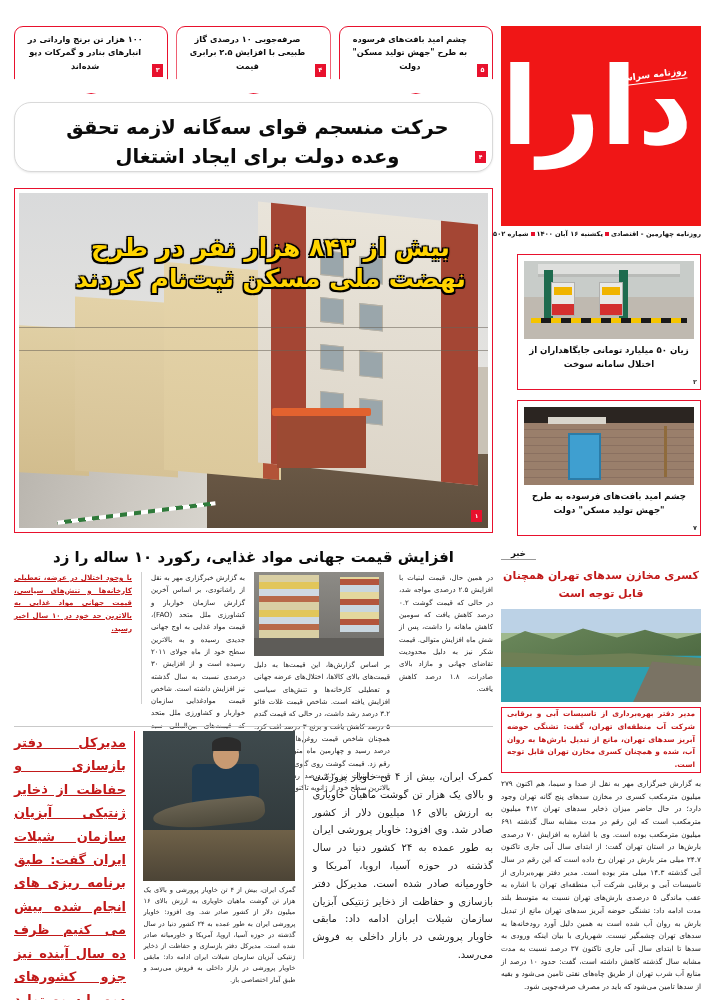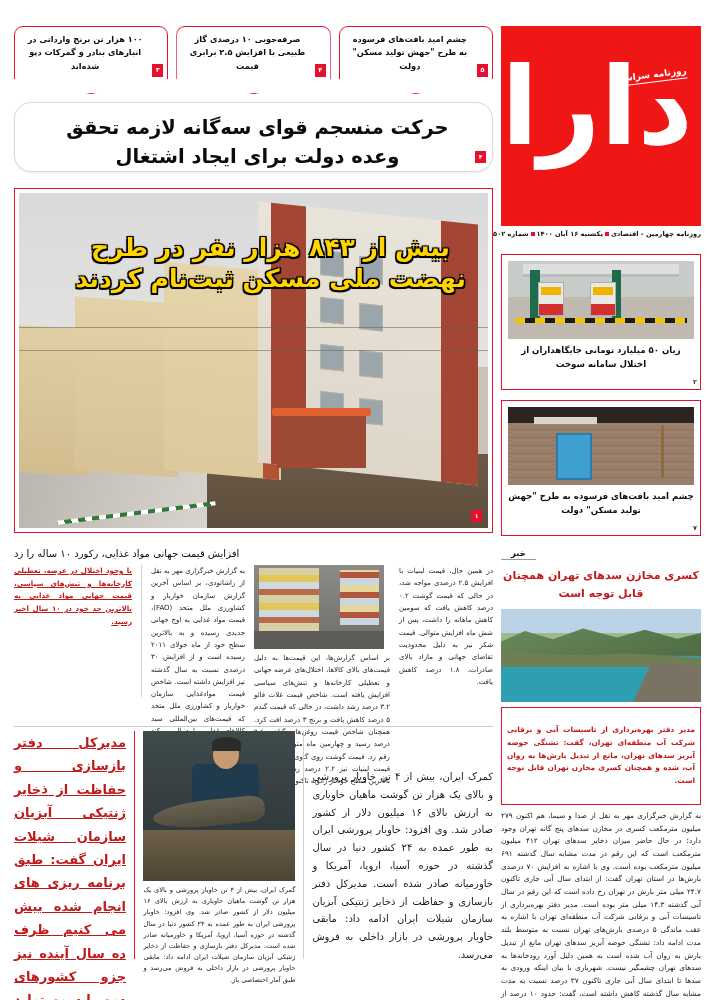--- a/index.html
+++ b/index.html
@@ -87,21 +87,21 @@
     color:#ffd400;letter-spacing:-.5px;
     text-shadow:
       -1.5px -1.5px 0 #000, 1.5px -1.5px 0 #000,
       -1.5px  1.5px 0 #000, 1.5px  1.5px 0 #000,
       0 0 3px #000;
     margin-top: 34px;
   }
   .photo-num{position:absolute;right:6px;bottom:6px;width:11px;height:12px;background:#e8112d;color:#fff;font-size:6px;line-height:12px;text-align:center;font-weight:bold;z-index:4;}
 
   
-  .rcard{position:absolute;right:14px;width:200px;border:1.2px solid #e8112d;box-sizing:border-box;background:#fff;padding:6px 6px 4px;}
+  .rcard{position:absolute;right:14px;width:184px;border:1.2px solid #e8112d;box-sizing:border-box;background:#fff;padding:6px 6px 4px;}
   .rcard-photo{width:100%;height:78px;position:relative;overflow:hidden;}
   .rcard-cap{font-size:8.6px;font-weight:bold;line-height:1.6;text-align:center;color:#0d0d0d;margin-top:5px;letter-spacing:-.25px;}
   .rcard-num{position:absolute;right:3px;bottom:3px;font-size:6.5px;color:#333;font-weight:bold;}
 
   
   .gs{position:absolute;inset:0;background:linear-gradient(#c8ccc9 0 46%,#bfb9b0 46% 100%);}
   .gs-canopy{position:absolute;left:8%;right:8%;top:4%;height:13%;background:#dedfdd;border-bottom:3px solid #b9bbb8;}
   .gs-pump{position:absolute;bottom:30%;width:13%;height:40%;background:#e8e8e6;border:1px solid #b0b0ae;}
   .gs-pump i{position:absolute;left:10%;right:10%;top:12%;height:24%;background:#f0b400;display:block;}
   .gs-pump b{position:absolute;left:0;right:0;bottom:0;height:34%;background:#d32f2f;display:block;}
@@ -132,27 +132,27 @@
   .lake-hills{position:absolute;left:0;right:0;top:16%;height:34%;
     background:linear-gradient(160deg,#6d8a5d,#4f6b43);
     clip-path:polygon(0 55%,12% 22%,26% 48%,41% 14%,58% 42%,72% 18%,88% 46%,100% 28%,100% 100%,0 100%);}
   .lake-shore{position:absolute;left:0;right:0;top:46%;height:16%;
     background:#6f7f55;clip-path:polygon(0 0,38% 22%,64% 8%,100% 40%,100% 100%,0 100%);}
   .lake-rock{position:absolute;right:0;bottom:0;width:34%;height:44%;background:#7a7364;
     clip-path:polygon(28% 0,100% 12%,100% 100%,0 100%);}
 
   .khabar-lead{
     font-size:7.4px;font-weight:bold;line-height:1.72;color:#c21a1a;text-align:justify;
-    border:1px solid #e8112d;padding:16px 5px;margin-top:5px;
+    border:1px solid #e8112d;padding:0 5px;margin-top:5px;
   }
   .khabar-body{font-size:7.3px;line-height:1.74;text-align:justify;color:#1a1a1a;margin-top:5px;}
 
   
   .food{position:absolute;right:222px;left:14px;top:548px;height:168px;}
-  .food-head{font-size:10px;font-weight:normal;text-align:left;color:#0b0b0b;letter-spacing:-.3px;padding-bottom:6px;}
+  .food-head{font-size:15px;font-weight:bold;text-align:center;color:#0b0b0b;letter-spacing:-.3px;padding-bottom:6px;}
   .food-cols{display:flex;flex-direction:row-reverse;gap:9px;height:132px;}
   .food-lead{
     width:118px;font-size:7.1px;line-height:1.78;font-weight:bold;color:#c21a1a;
     text-align:justify;border-bottom:0;
   }
   .food-lead u{text-decoration:underline;}
   .food-col{flex:1;font-size:7px;line-height:1.76;text-align:justify;color:#1a1a1a;}
   .food-photo{width:130px;height:84px;position:relative;overflow:hidden;float:left;margin:0 6px 3px 0;}
   .shelf{position:absolute;inset:0;background:linear-gradient(#8d8b86,#6f6d69);}
   .shelf .rack{position:absolute;left:4%;width:46%;top:4%;bottom:22%;background:

